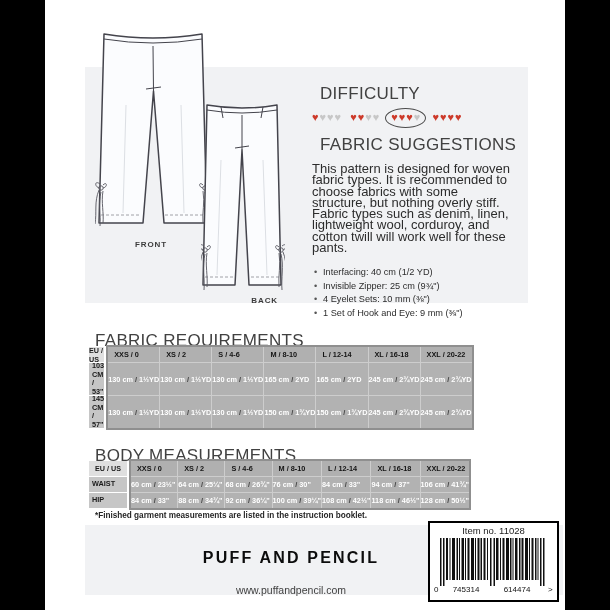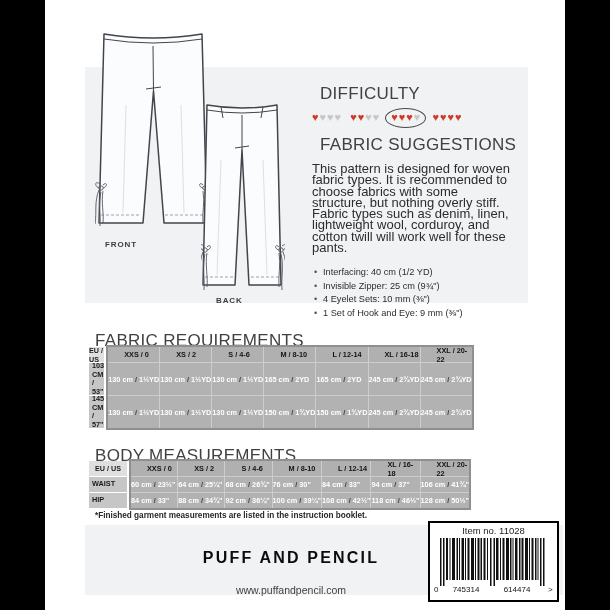--- a/index.html
+++ b/index.html
@@ -5,21 +5,21 @@
   html,body{margin:0;padding:0}
   body{width:610px;height:610px;background:#000;overflow:hidden;
        font-family:"Liberation Sans","DejaVu Sans",sans-serif;}
   .canvas{position:relative;width:610px;height:610px;background:#000}
   .page{position:absolute;left:45px;top:0;width:520px;height:610px;background:#fff}
 
   
   .illus-panel{position:absolute;left:40px;top:67px;width:443px;height:236px;background:#f1f2f4}
   .svg-front{position:absolute;left:50px;top:30px}
   .svg-back{position:absolute;left:156px;top:100px}
-  .view-label{position:absolute;width:62px;text-align:left;font-size:8px;font-weight:bold;
+  .view-label{position:absolute;width:62px;text-align:right;font-size:8px;font-weight:bold;
               letter-spacing:.9px;color:#3c3c3c}
   #front-label{left:60px;top:240px}
   #back-label{left:171px;top:296px}
 
   
   .right-col{position:absolute;left:267px;top:76px;width:214px}
   .sec-heading{font-size:17px;font-weight:400;color:#414141;letter-spacing:.3px;margin:8px;line-height:20px}
   .hearts{margin:6px 0 0 0;display:flex;align-items:center;gap:9px}
   .heart-group{display:inline-flex;gap:1px;font-size:11px;line-height:1}
   .heart-group.circled{border:1.4px solid #4a4a4a;border-radius:50%;padding:3px 5px 4px;margin:-5px -3px}
@@ -45,21 +45,21 @@
   #body-table .label-col{grid-template-rows:15px 15px 15px}
   .main-block{flex:1;display:grid;grid-template-columns:repeat(7,1fr);gap:1px;
               background:#cdcdcd;border:2px solid #8f8f8f}
   #fabric-table .main-block{grid-template-rows:15px 32px 32px}
   #body-table .main-block{grid-template-rows:15px 15px 15px}
   .corner{background:#dfdfdf;color:#1c1c1c;font-size:7.2px;font-weight:bold;
           display:flex;align-items:center;justify-content:center}
   .row-label{background:#c6c6c6;color:#1a1a1a;font-size:7.3px;font-weight:bold;
              display:flex;flex-direction:column;justify-content:center;padding-left:3px;line-height:8.5px}
   .size-head{background:#b0b0b0;color:#141414;font-size:7.3px;font-weight:bold;
-             display:flex;align-items:center;padding-left:16px}
+             display:flex;align-items:center;padding-left:6px}
   .cell{background:#b2b2b2;color:#fff;font-size:7.3px;font-weight:bold;
         display:flex;align-items:center;justify-content:flex-start;gap:2px;white-space:nowrap}
   .cell .sl{color:#424242}
 
   
   .bottom-panel{position:absolute;left:40px;top:525px;width:478px;height:70px;background:#f1f2f4}
   .brand-block{position:absolute;left:46px;top:549px;width:400px;text-align:center}
   .brand-name{font-size:16px;font-weight:800;letter-spacing:2.2px;color:#0c0c0c}
   .brand-site{font-size:10.5px;font-weight:400;color:#3f3f3f;margin-top:17px}
   .barcode-box{position:absolute;left:383px;top:521px;width:131px;height:81px;background:#fff;

